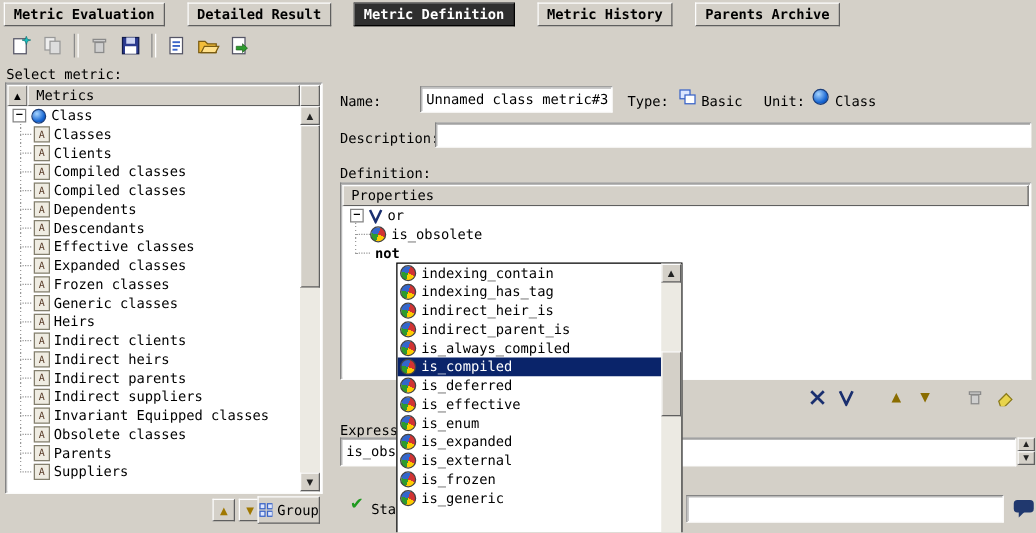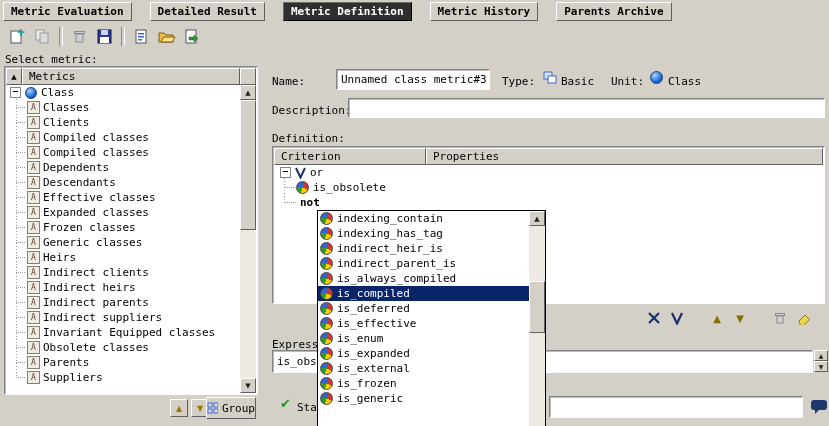--- a/index.html
+++ b/index.html
@@ -310,23 +310,20 @@
   <div class="abs unit-badge"></div>
   <div class="lbl" style="left:668px;top:75px;">Class</div>
 
   <div class="lbl" style="left:272px;top:104px;">Description:</div>
   <input class="abs sunken desc-input" value="" style="">
 
   <div class="lbl" style="left:272px;top:132px;text-align:right;">Definition:</div>
 
   <div class="abs sunken deftable">
     <div class="dt-header">
-      <div class="raised dt-h1">
-        <span>Criterion</span>
-      </div>
       <div class="raised dt-h2">
         <span>Properties</span>
       </div>
     </div>
     <div class="dt-body">
       <div class="dt-vline"></div>
       <div class="dtrow r1">
         <span class="minusbox"></span>
         <svg width="13" height="13">
           <path d="M2 2L6.5 11.5 11 2" stroke="#1a2f6f" stroke-width="2" fill="none"></path>

